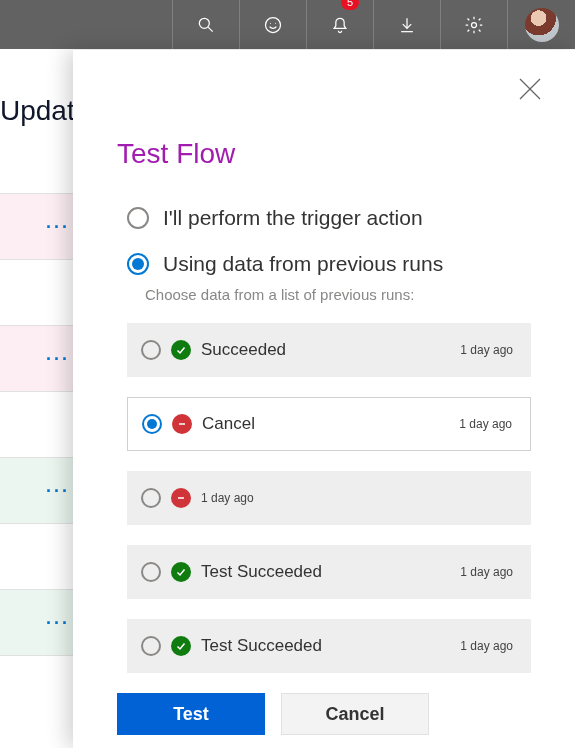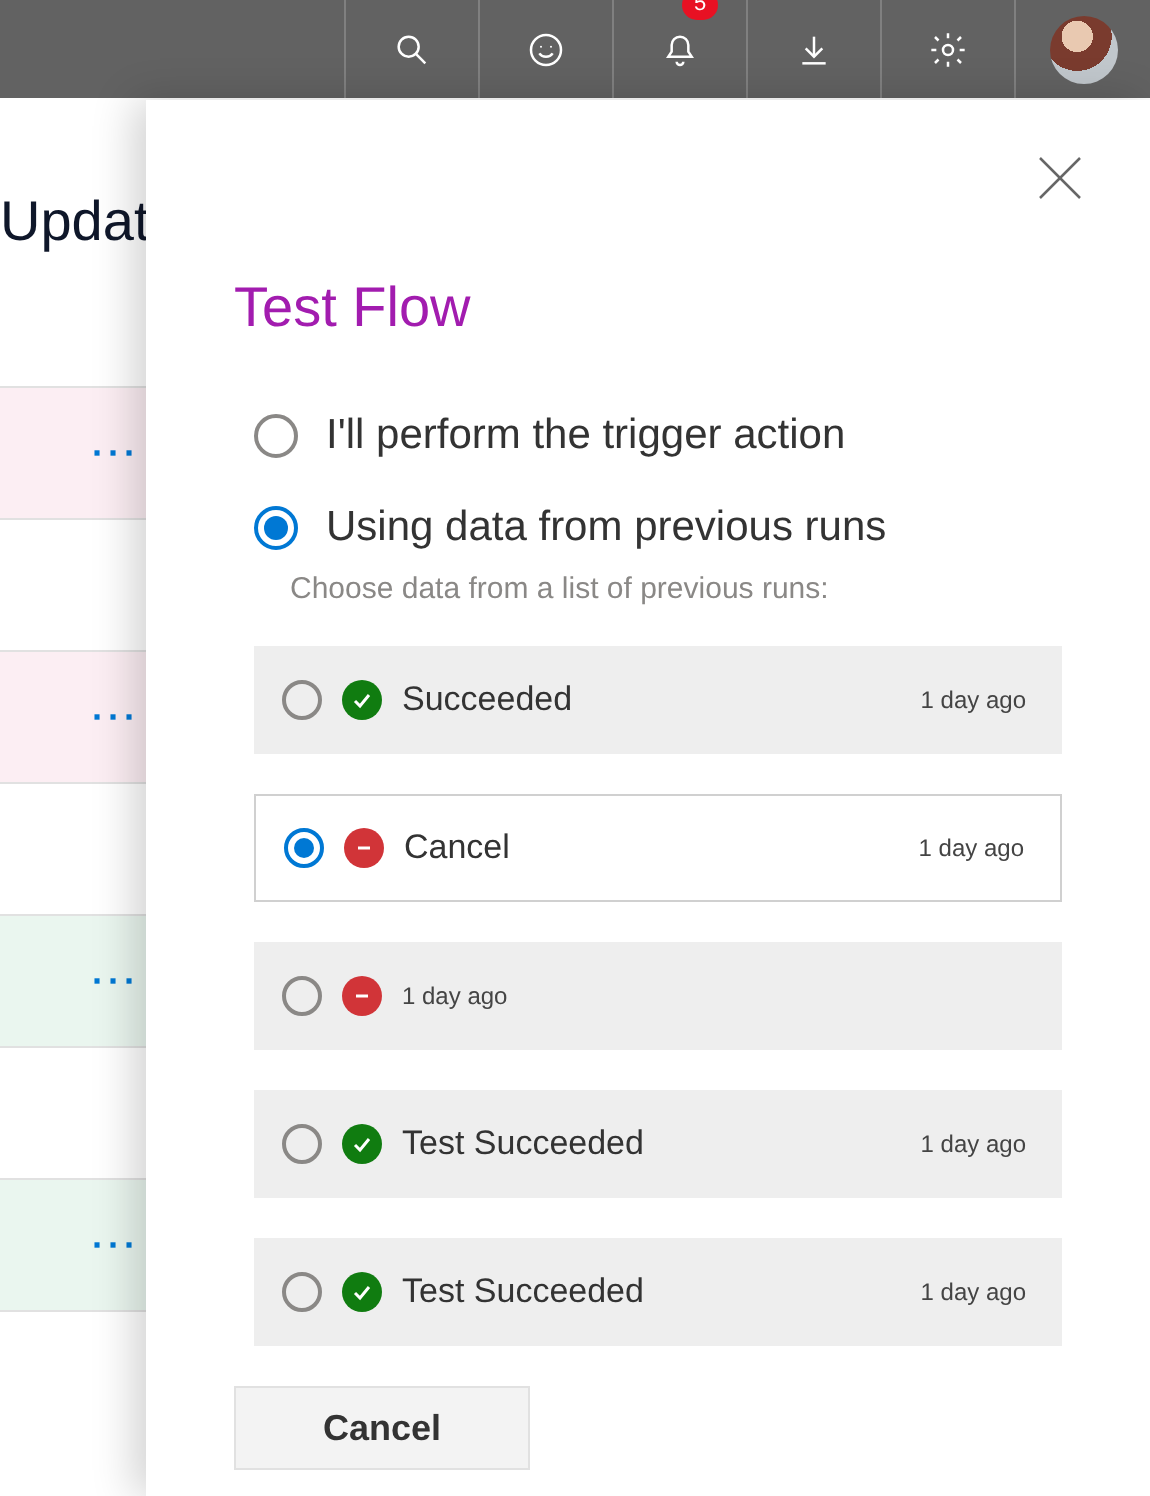--- a/index.html
+++ b/index.html
@@ -364,18 +364,21 @@
           <svg viewBox="0 0 24 24">
             <polyline points="5,13 10,18 19,7" fill="none" stroke="#fff" stroke-width="3"></polyline>
           </svg>
         </span>
         <span class="run-label">Test Succeeded</span>
         <span class="run-time">1 day ago</span>
       </div>
     </div>
 
   <div class="btn-row">
+    <div class="btn primary">
+      <span>Test</span>
+    </div>
     <div class="btn secondary">
       <span>Cancel</span>
     </div>
   </div>
 
 </div>
 
 </body></html>

